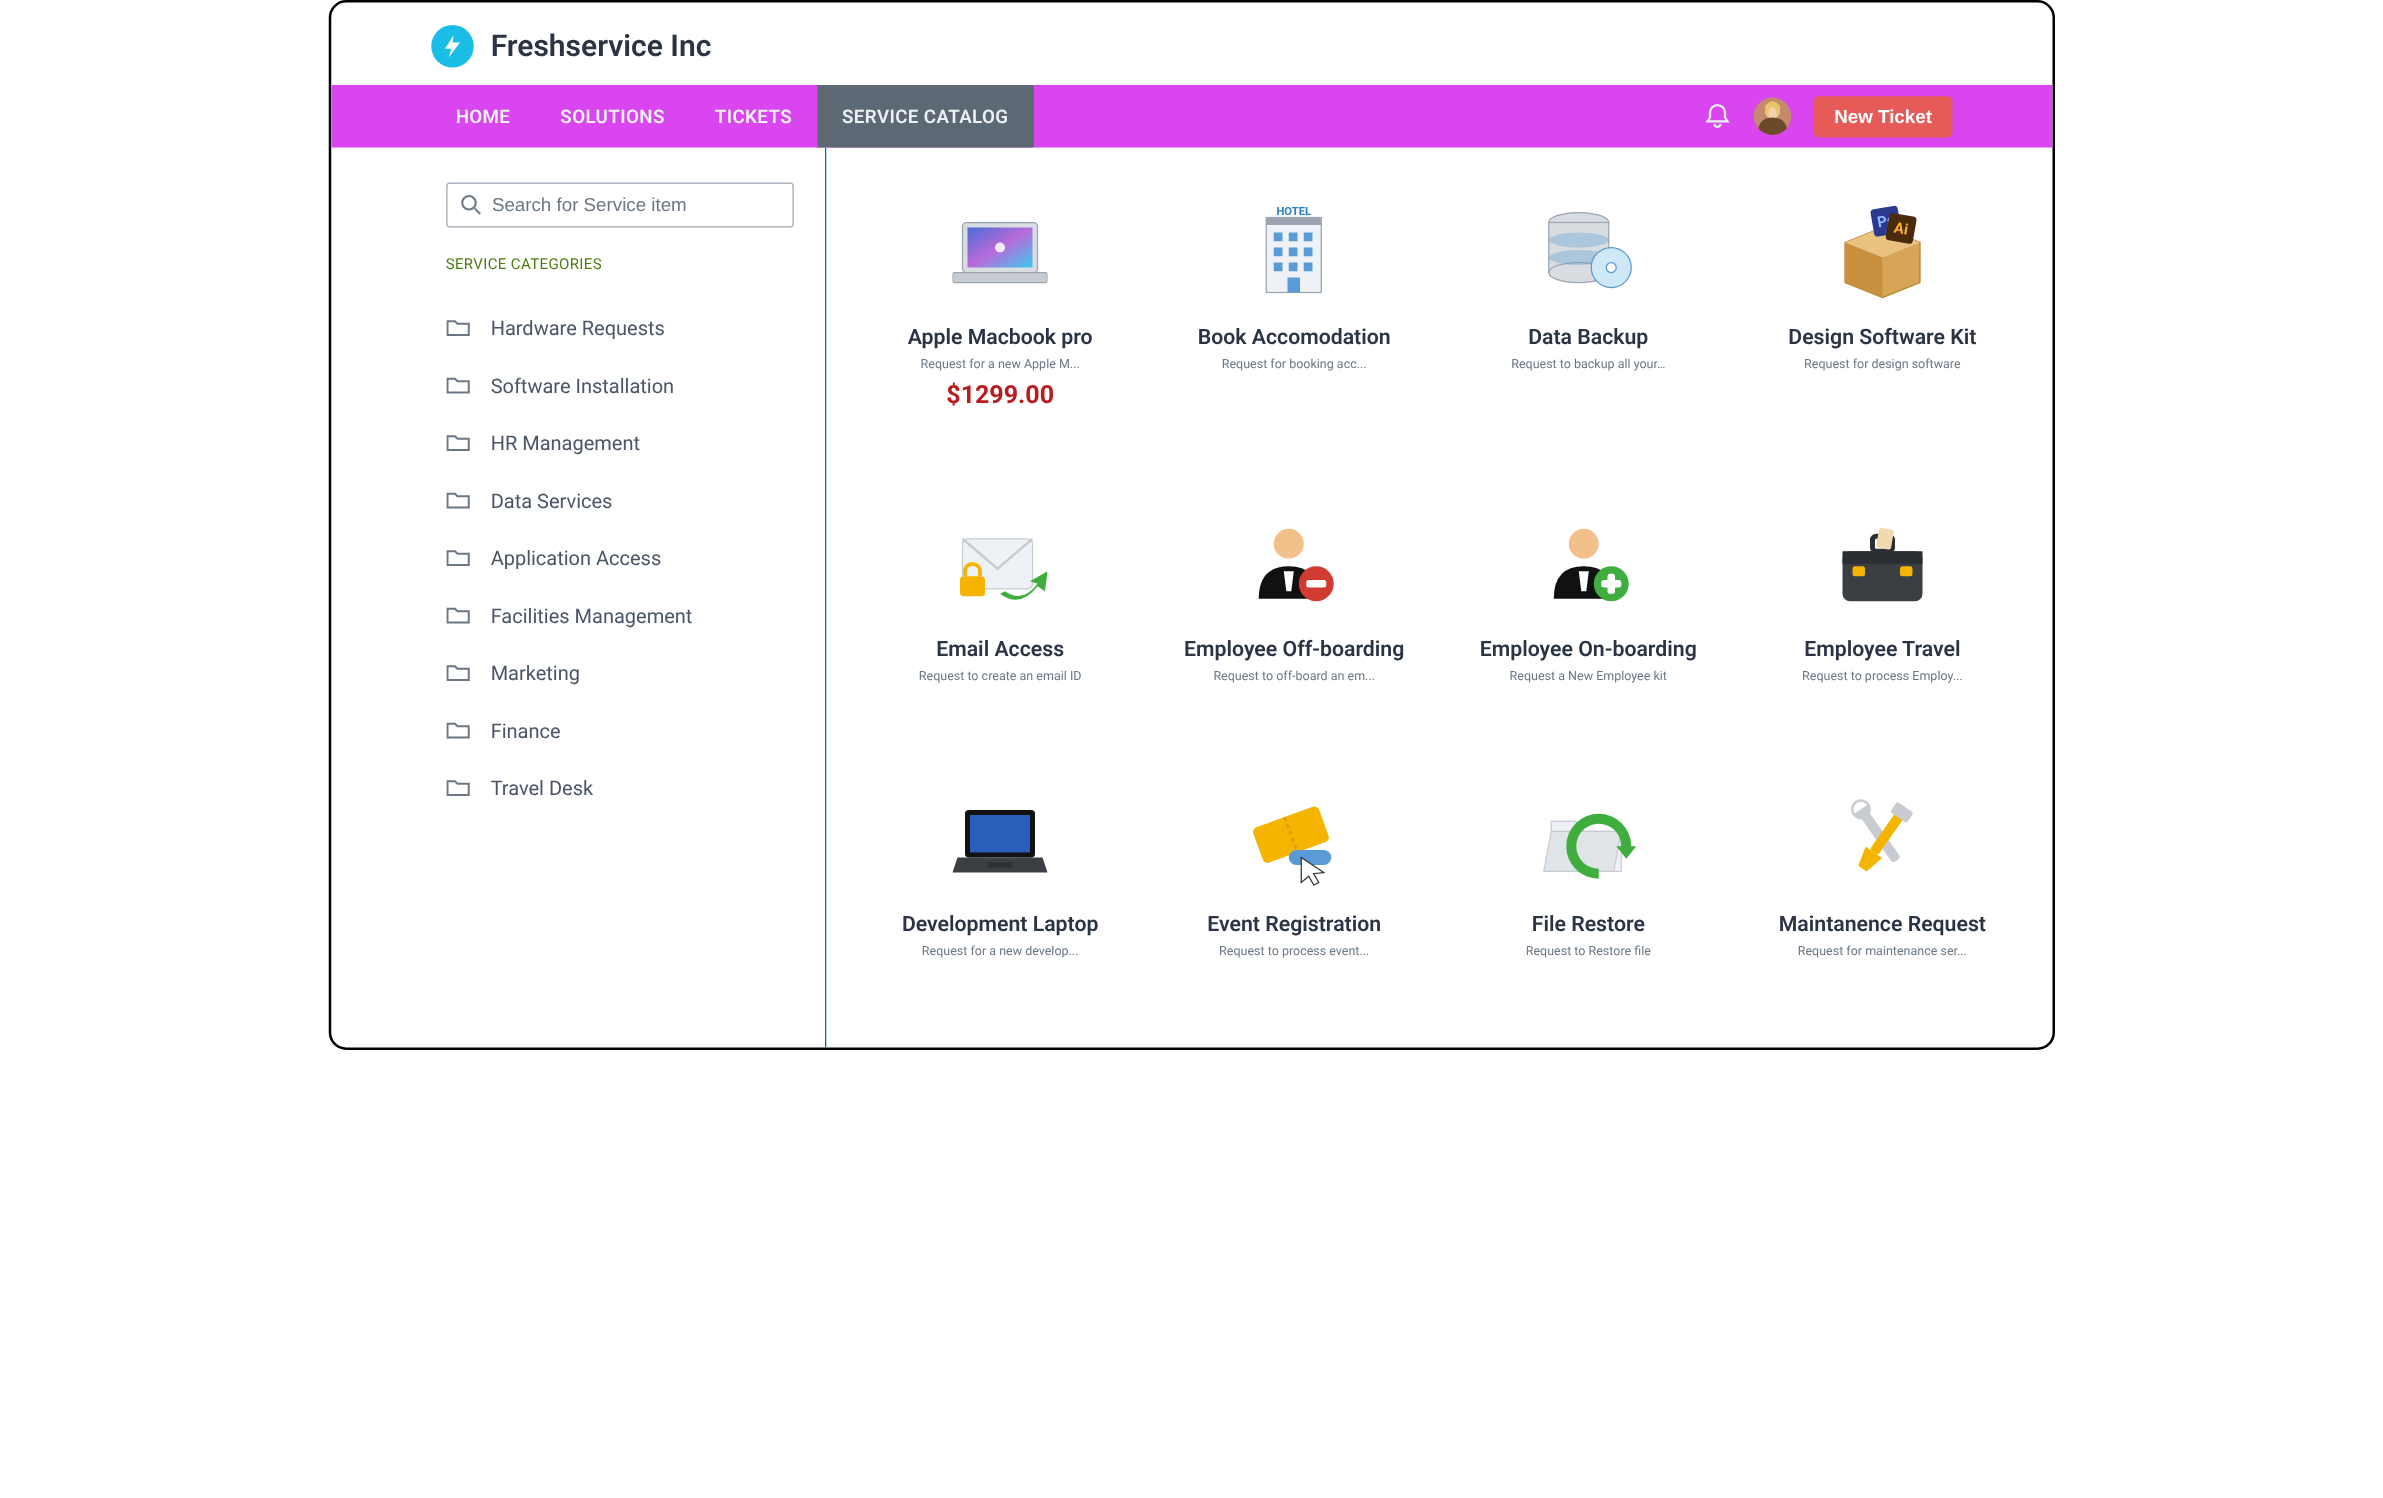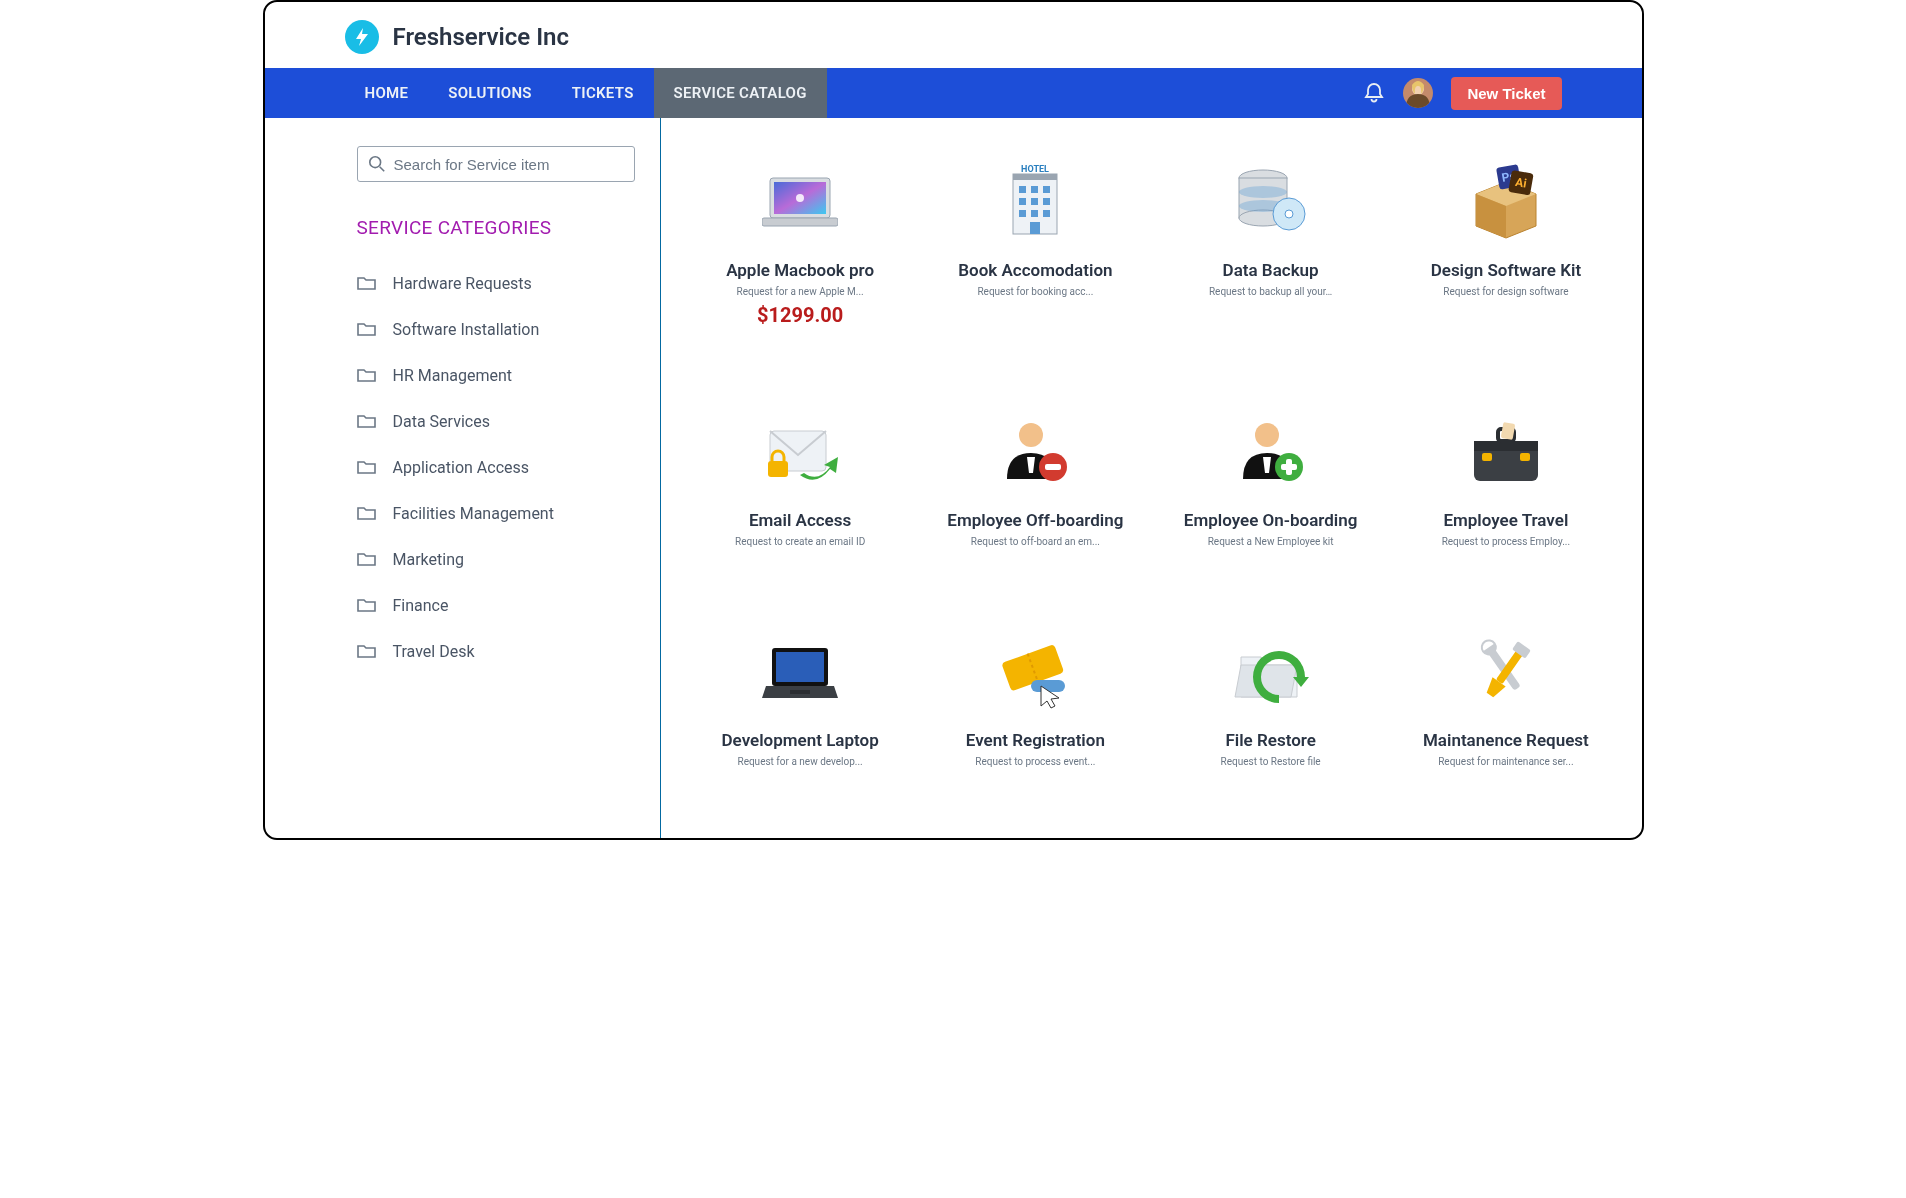--- a/index.html
+++ b/index.html
@@ -27,21 +27,21 @@
   }
   .brand-logo {
     width: 34px; height: 34px; border-radius: 50%;
     background: #19bde6;
     display: flex; align-items: center; justify-content: center;
   }
   .brand-name {
     font-size: 24px; font-weight: 600; color: #2a3444;
   }
   .nav-bar {
-    background: #1d4ed8;
+    background: #d946ef;
     display: flex; align-items: center;
     height: 50px;
     padding: 0 80px;
     color: #fff;
   }
   .nav-items { display:flex; height:100%; }
   .nav-item {
     display:flex; align-items:center; padding:0 20px;
     font-size: 15px; font-weight:600; letter-spacing: .3px;
     cursor:pointer; color:#eef2f6;
@@ -62,21 +62,21 @@
   .search-wrap {
     width: 278px; height:36px; border:1px solid #9aa5b1; border-radius:3px;
     display:flex; align-items:center; padding:0 10px; gap:8px;
   }
   .search-wrap svg { width:18px; height:18px; color:#6b7785; }
   .search-input {
     border:none; outline:none; flex:1; font-size:15px; color:#3b4756;
   }
   .search-input::placeholder { color:#6b7785; }
   .cat-heading {
-    margin-top: 34px; font-size:19px; color:#a21caf; letter-spacing:.3px;
+    margin-top: 22px; font-size:12px; color:#4d7c0f; letter-spacing:.3px;
   }
   .cat-list { margin-top: 28px; display:flex; flex-direction:column; gap: 14px; }
   .cat-item { display:flex; align-items:center; gap:16px; padding:6px 0; cursor:pointer; }
   .cat-item svg { width:20px; height:20px; color:#6b7785; }
   .cat-label { font-size:16px; color:#4a5565; }
   .catalog-grid {
     flex:1; overflow-y:auto; padding: 34px 30px 20px 34px;
     display:grid; grid-template-columns: repeat(4, 1fr);
     column-gap: 10px; row-gap: 40px; gap: 24px;
   }

